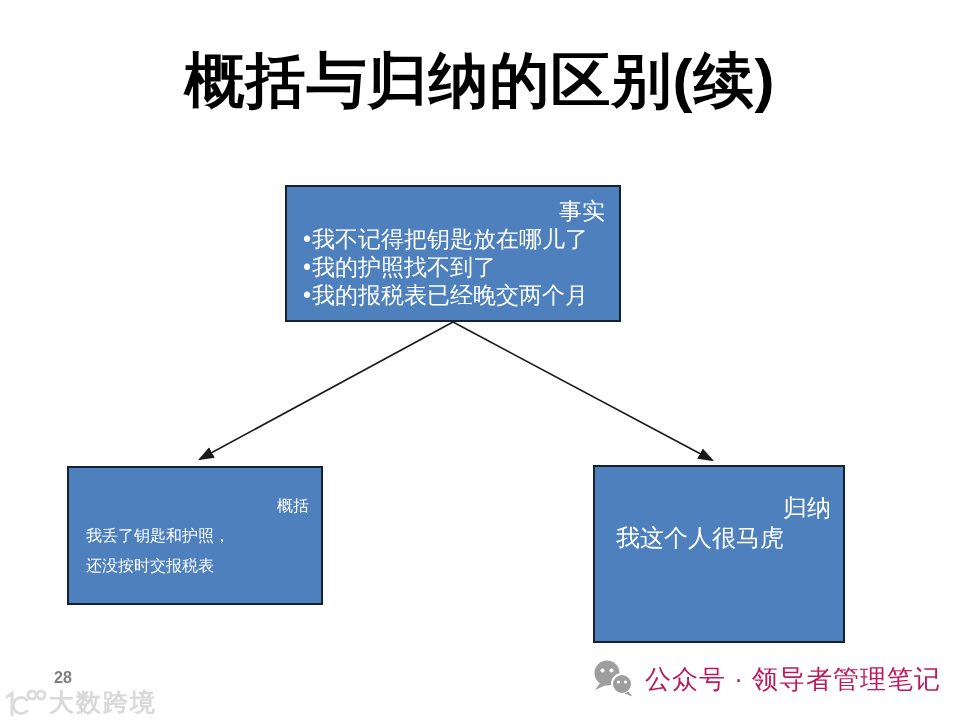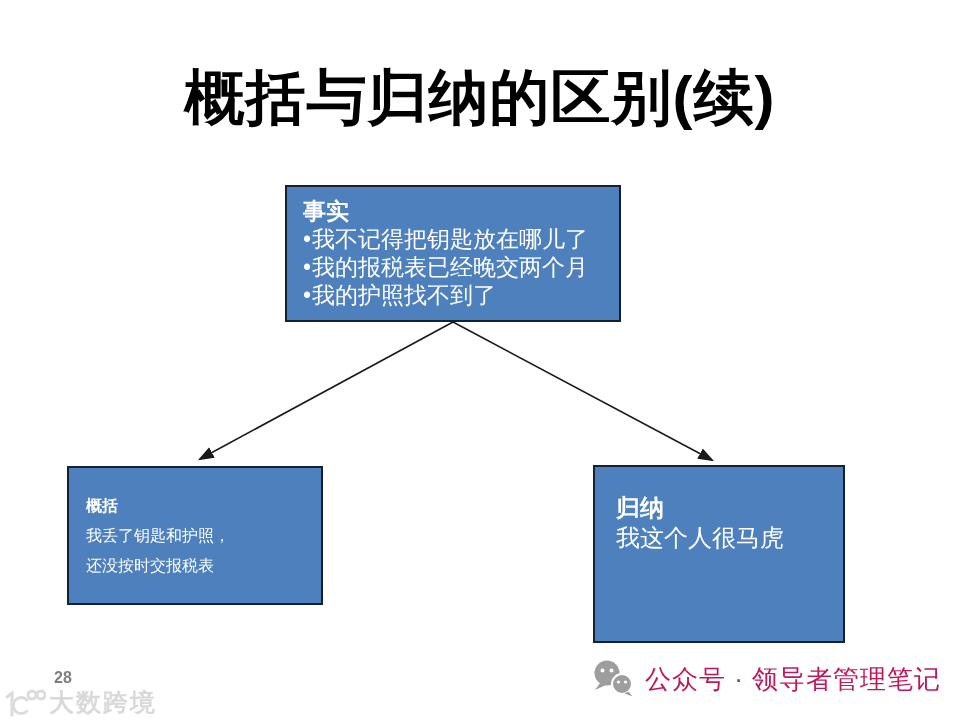--- a/index.html
+++ b/index.html
@@ -8,21 +8,21 @@
     position: relative;
     width: 960px;
     height: 720px;
     background: #ffffff;
     overflow: hidden;
     font-family: "Liberation Sans", sans-serif;
   }
   .slide-title {
     position: absolute;
     left: 0; right: 0;
-    top: 63px;
+    top: 46px;
     text-align: center;
     font-size: 60px;
     line-height: 1.15;
     font-weight: 900;
     color: #000000;
     letter-spacing: 1px;
     white-space: nowrap;
   }
   .arrows-layer {
     position: absolute;
@@ -50,21 +50,21 @@
     font-size: 16px;
     line-height: 30px;
   }
   .box-induction {
     left: 593px; top: 465px;
     width: 252px; height: 178px;
     padding: 26px 12px 0 21px;
     font-size: 24px;
     line-height: 30px;
   }
-  .box-header { font-weight: bold; display: block; }
+  .box-header { font-weight: normal; display: block; text-align: right; }
   .bullet-line { white-space: nowrap; }
   .bullet-char { margin-right: 1px; }
   .page-number {
     position: absolute;
     left: 54px; top: 669px;
     font-size: 16px;
     color: #7f7f7f;
     font-weight: bold;
   }
   .watermark {
@@ -104,22 +104,22 @@
         <polygon points="0 0.8, 10 4.5, 0 8.2" fill="#1a1a1a"></polygon>
       </marker>
     </defs>
     <line x1="453" y1="322" x2="200" y2="459" stroke="#1a1a1a" stroke-width="1.6" marker-end="url(#arrowhead)"></line>
     <line x1="453" y1="322" x2="712" y2="460" stroke="#1a1a1a" stroke-width="1.6" marker-end="url(#arrowhead)"></line>
   </svg>
 
   <div class="box box-facts">
     <span class="box-header">事实</span>
     <div class="bullet-line"><span class="bullet-char">•</span><span>我不记得把钥匙放在哪儿了</span></div>
+    <div class="bullet-line"><span class="bullet-char">•</span><span>我的护照找不到了</span></div>
     <div class="bullet-line"><span class="bullet-char">•</span><span>我的报税表已经晚交两个月</span></div>
-    <div class="bullet-line"><span class="bullet-char">•</span><span>我的护照找不到了</span></div>
   </div>
 
   <div class="box box-summary">
     <span class="box-header">概括</span>
     <div>我丢了钥匙和护照，</div>
     <div>还没按时交报税表</div>
   </div>
 
   <div class="box box-induction">
     <span class="box-header">归纳</span>

